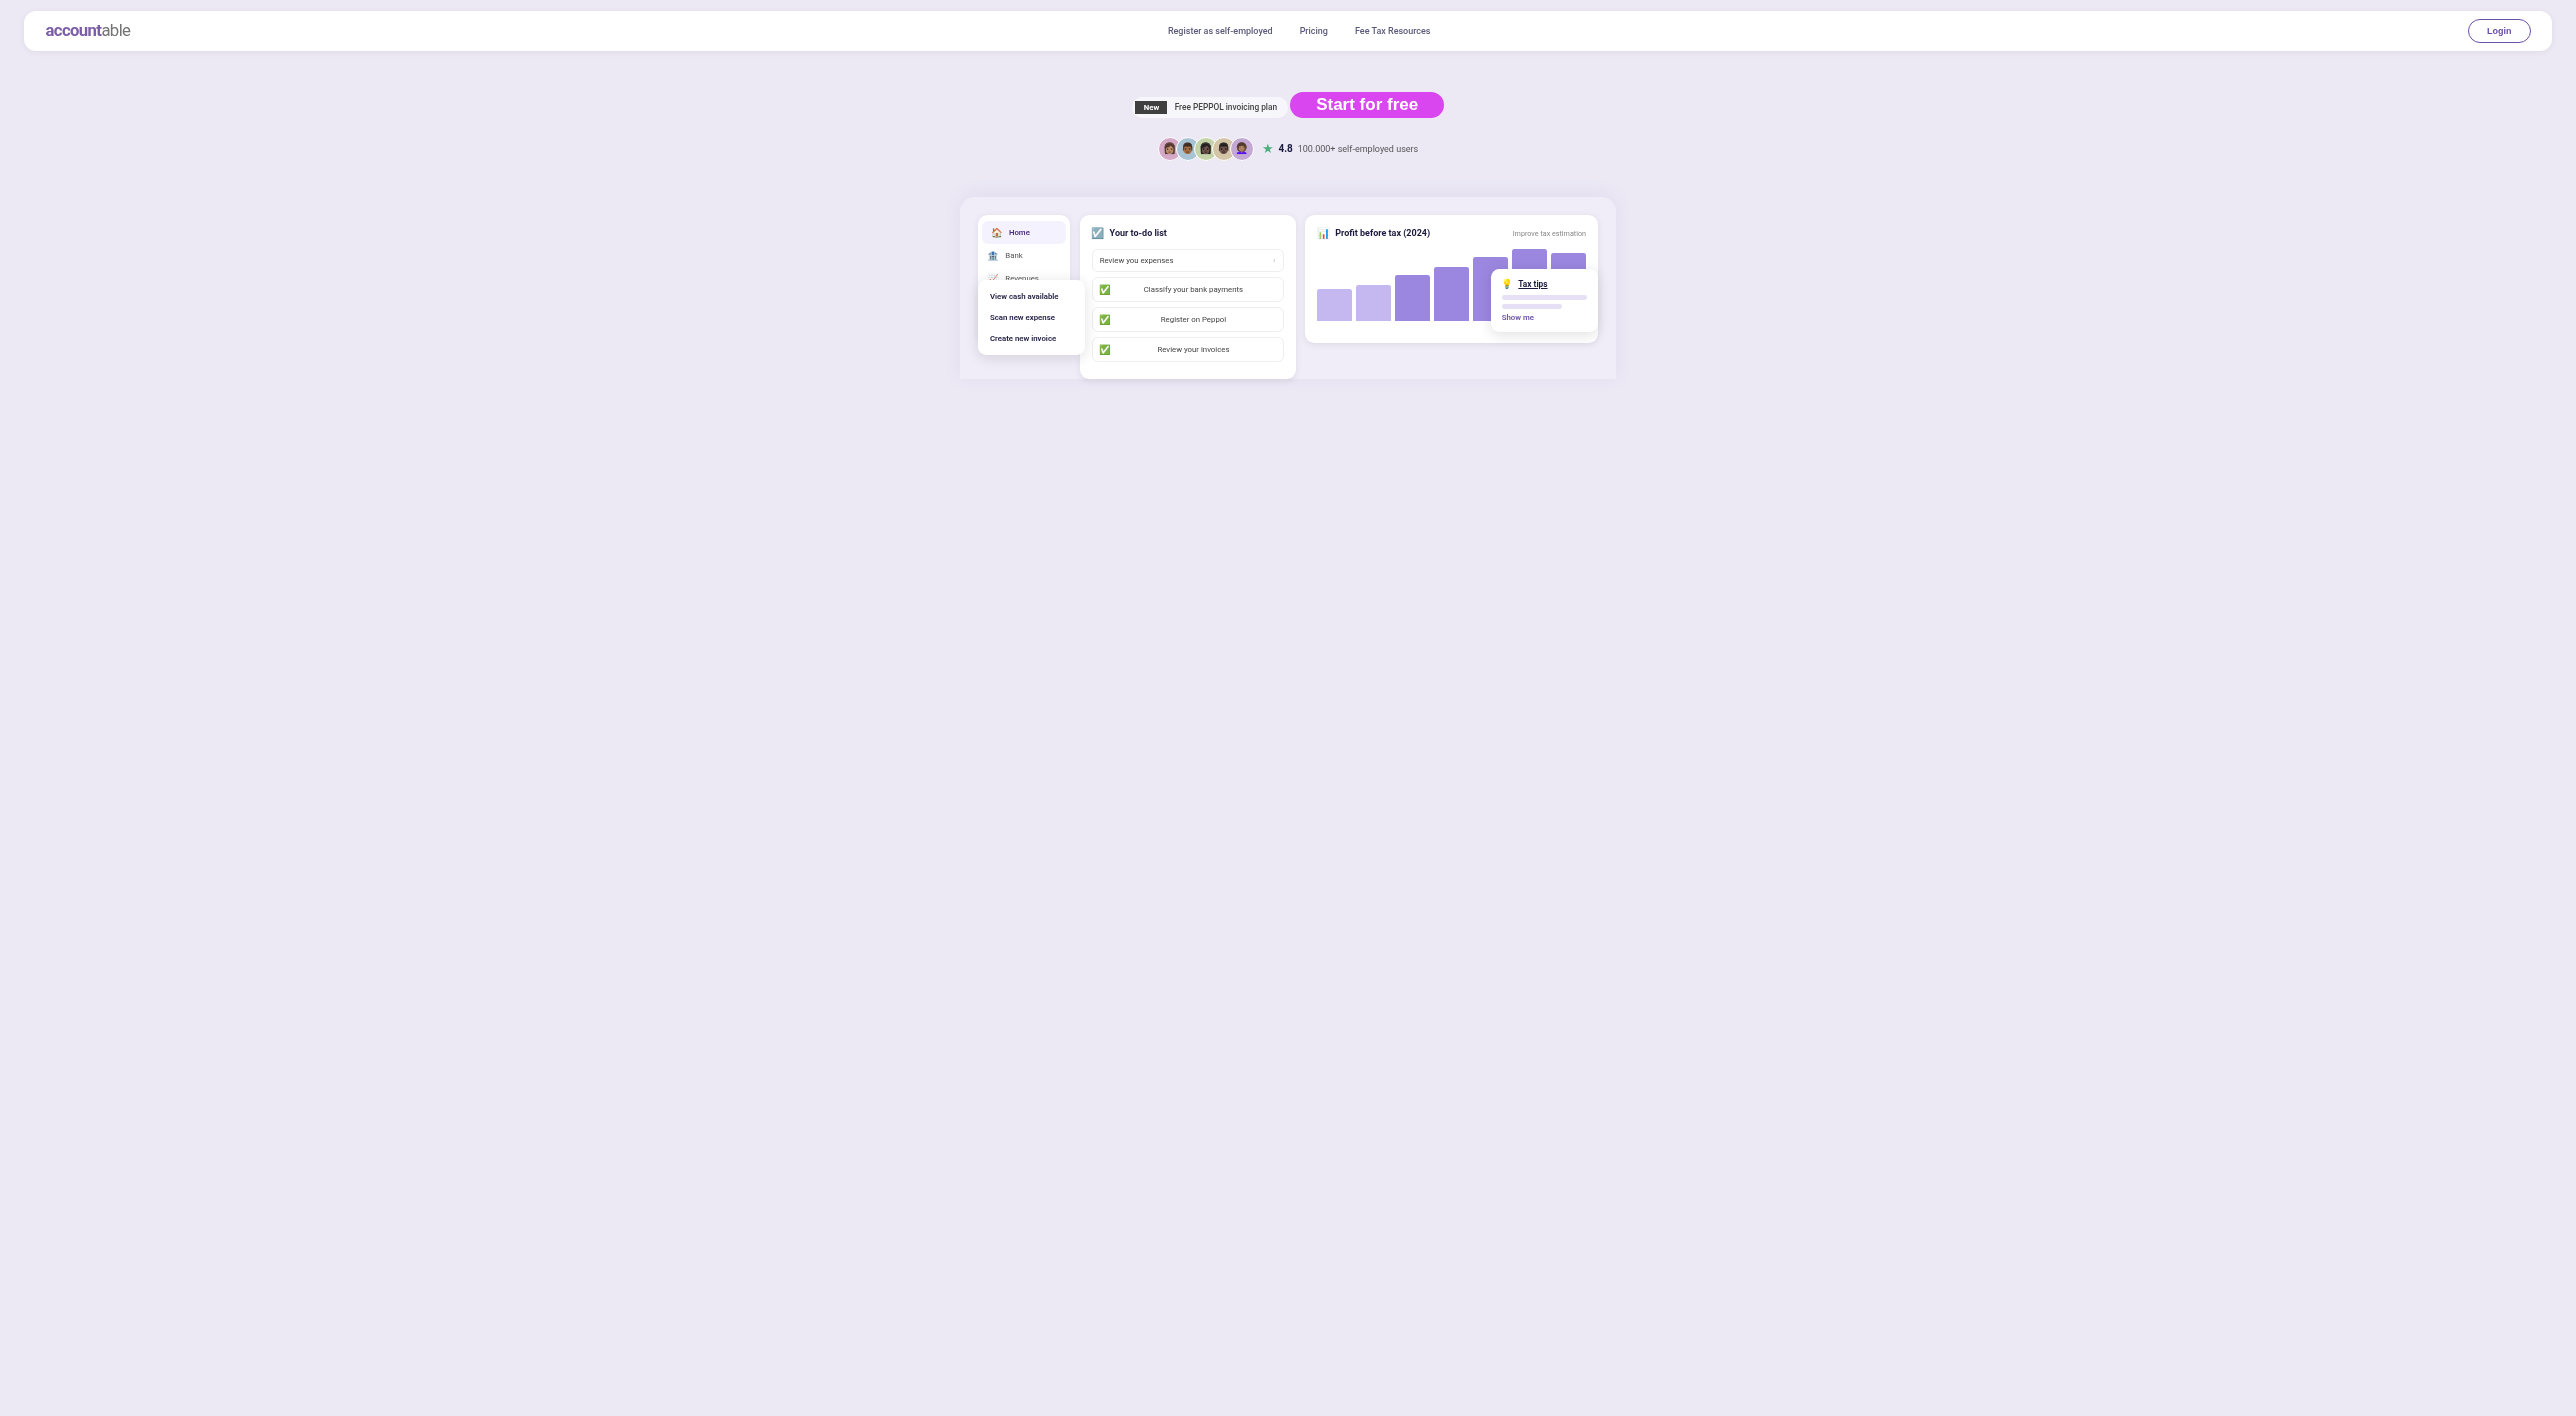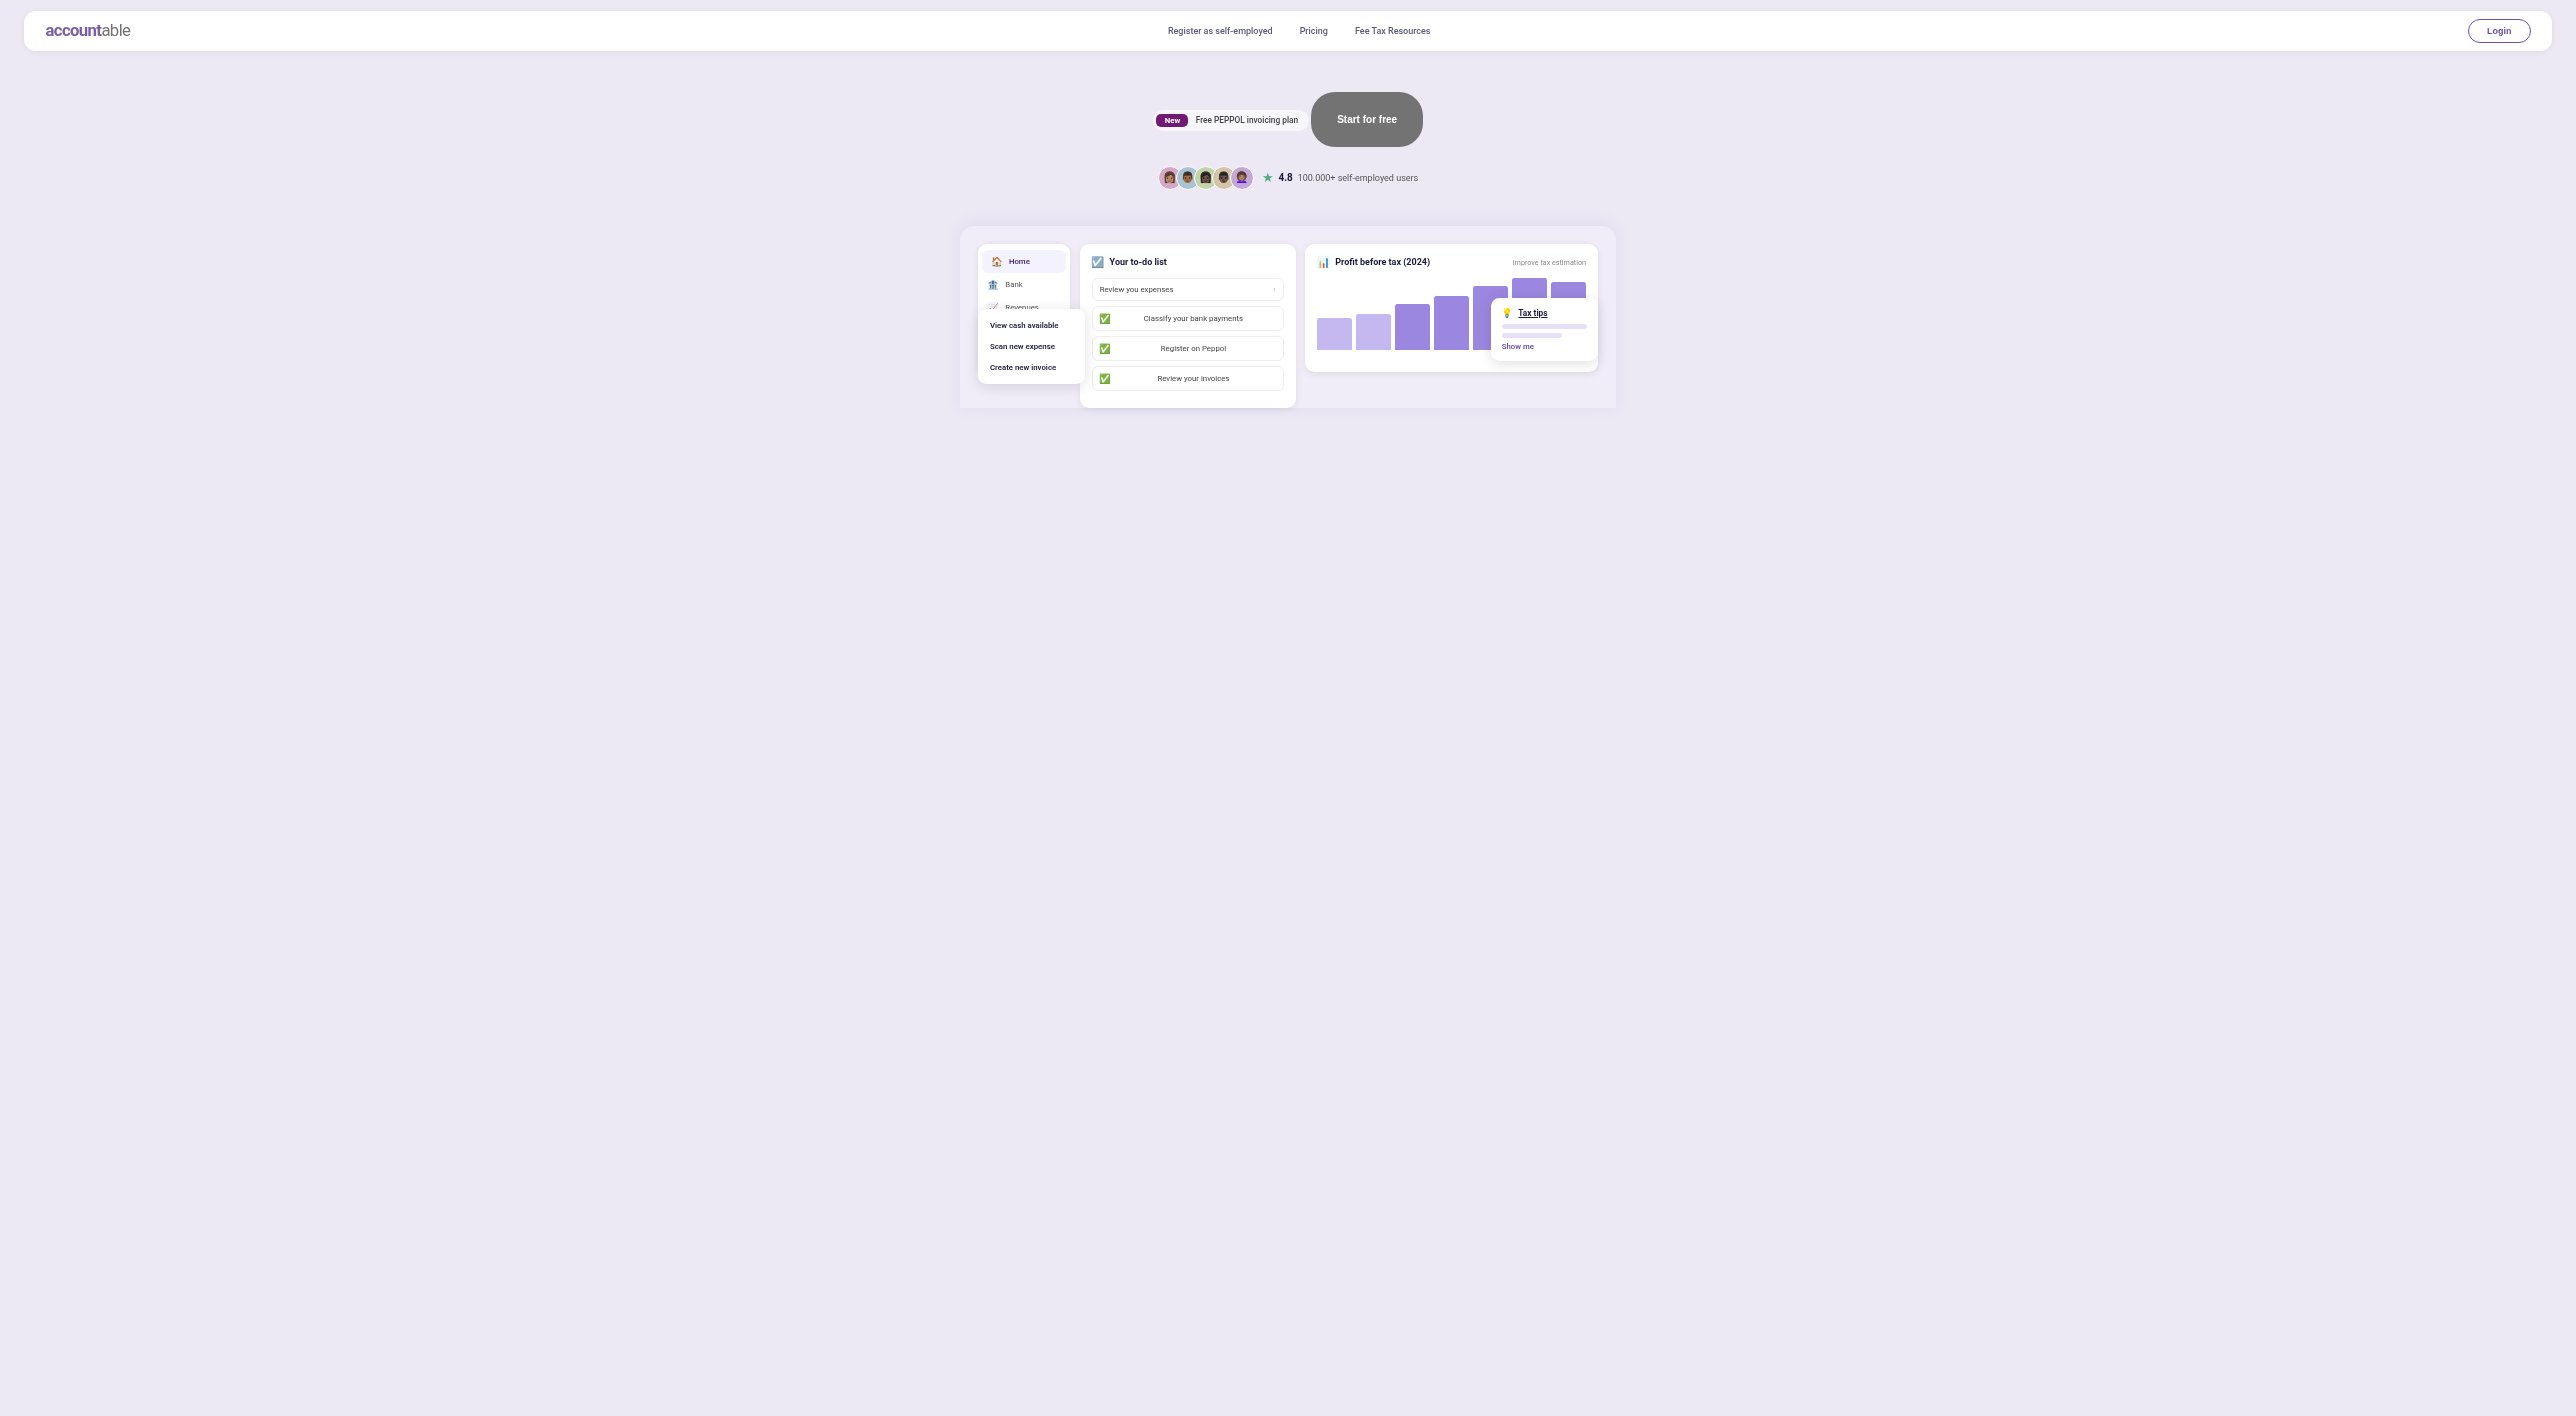--- a/index.html
+++ b/index.html
@@ -58,26 +58,26 @@
     .new-badge-wrap {
       display: inline-flex;
       align-items: center;
       gap: 7.2px;
       margin-bottom: 14.3px;
       background: rgba(255,255,255,0.6);
       border-radius: 18px;
       padding: 3.6px 10.7px 3.6px 3.6px;
     }
     .new-badge {
-      background: #701a75;
+      background: #404040;
       color: #fff;
       font-size: 7.8px;
       font-weight: 700;
       padding: 2.4px 8.3px;
-      border-radius: 5px;
+      border-radius: 0;
     }
     .new-badge-text {
       font-size: 8.3px;
       color: #444;
       font-weight: 500;
     }
     .hero-title {
       font-size: 43px;
       font-weight: 800;
       color: #1a1a3e;
@@ -88,26 +88,26 @@
       color: #6b4fa8;
     }
     .hero-subtitle {
       font-size: 10.7px;
       color: #666;
       line-height: 1.7;
       margin-bottom: 19px;
     }
     .hero-subtitle strong { color: #1a1a3e; }
     .cta-btn {
-      background: #737373;
+      background: #d946ef;
       color: #fff;
       border: none;
-      padding: 22px 26px;
+      padding: 3px 26px;
       border-radius: 24px;
-      font-size: 10px;
+      font-size: 17px;
       font-weight: 700;
       cursor: pointer;
       margin-bottom: 19px;
     }
     .social-proof {
       display: flex;
       align-items: center;
       justify-content: center;
       gap: 8.3px;
       margin-bottom: 6px;

